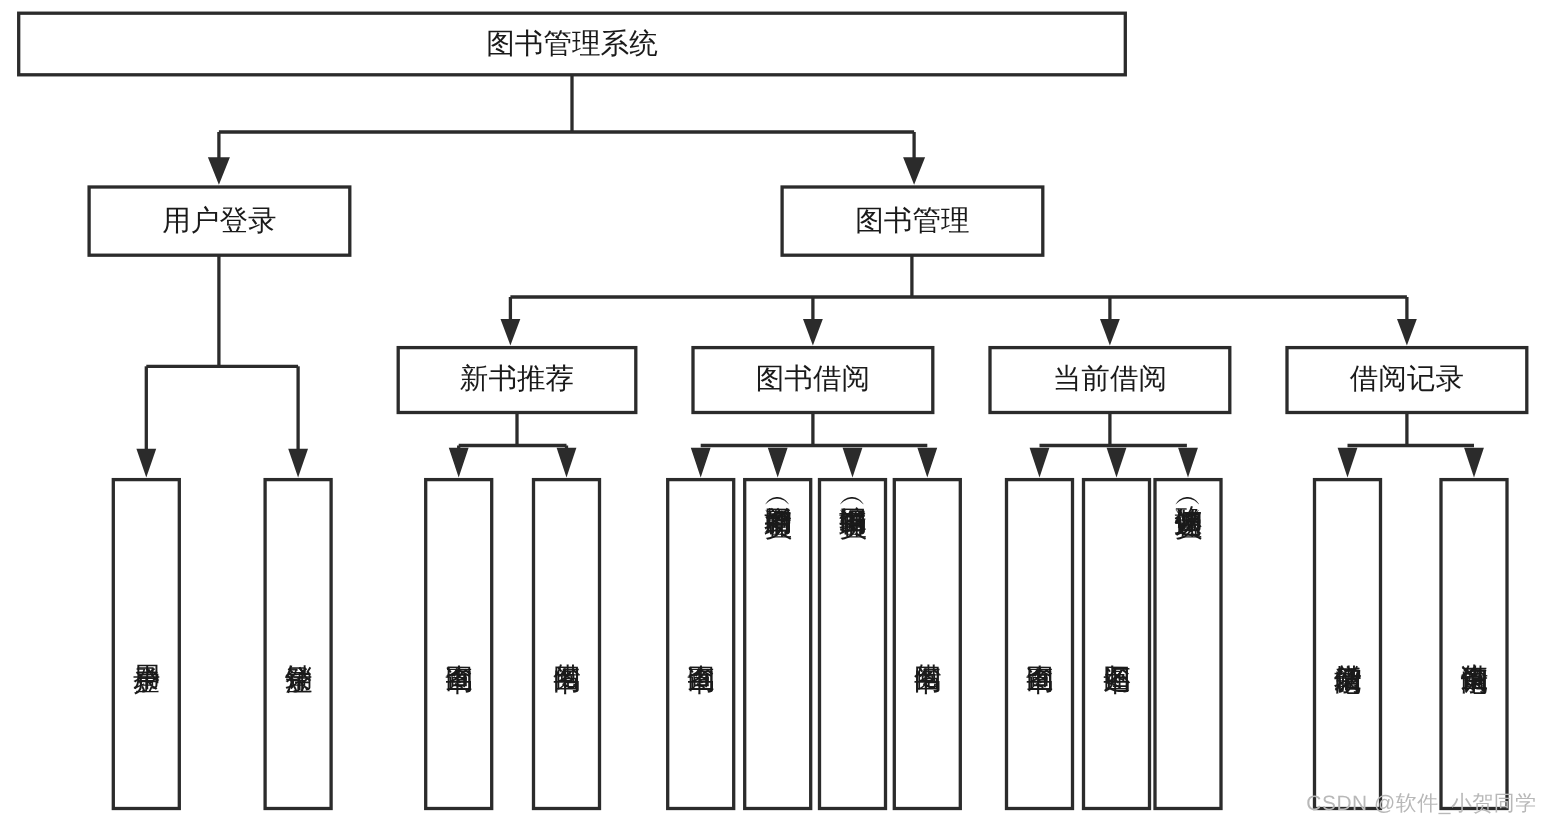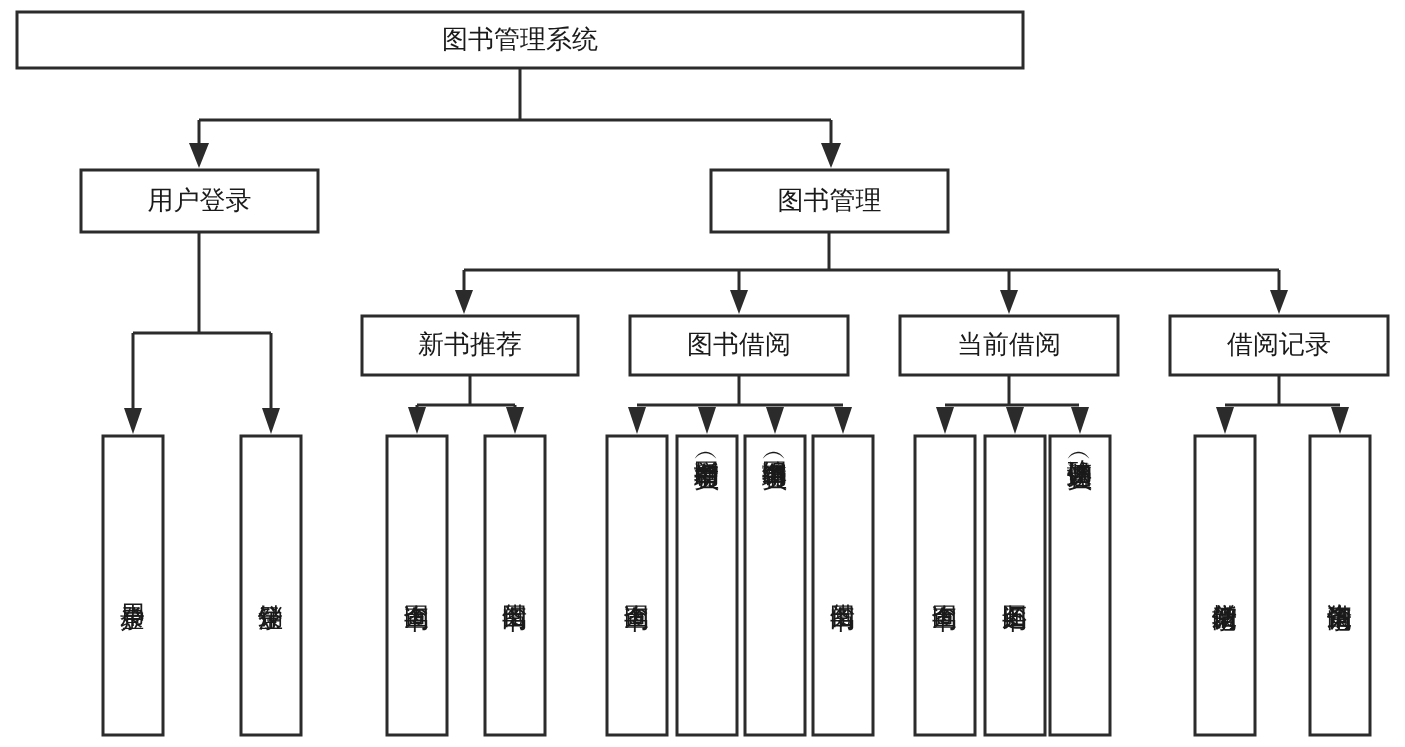--- a/index.html
+++ b/index.html
@@ -225,14 +225,15 @@
   <div class="leaf-label-wrap" style="left:1050px; top:440px; width:60px; height:295px; align-items:flex-start;">
     <span class="leaf-label">确认归还（管理员）</span>
   </div>
   <div class="leaf-label-wrap" style="left:1195px; top:436px; width:60px; height:299px;">
     <span class="leaf-label">新增借阅记录</span>
   </div>
   <div class="leaf-label-wrap" style="left:1310px; top:436px; width:60px; height:299px;">
     <span class="leaf-label">查询借阅记录</span>
   </div>
 
+  <div id="watermark">CSDN @软件_小贺同学</div>
 
 </div>
 
 </body></html>

